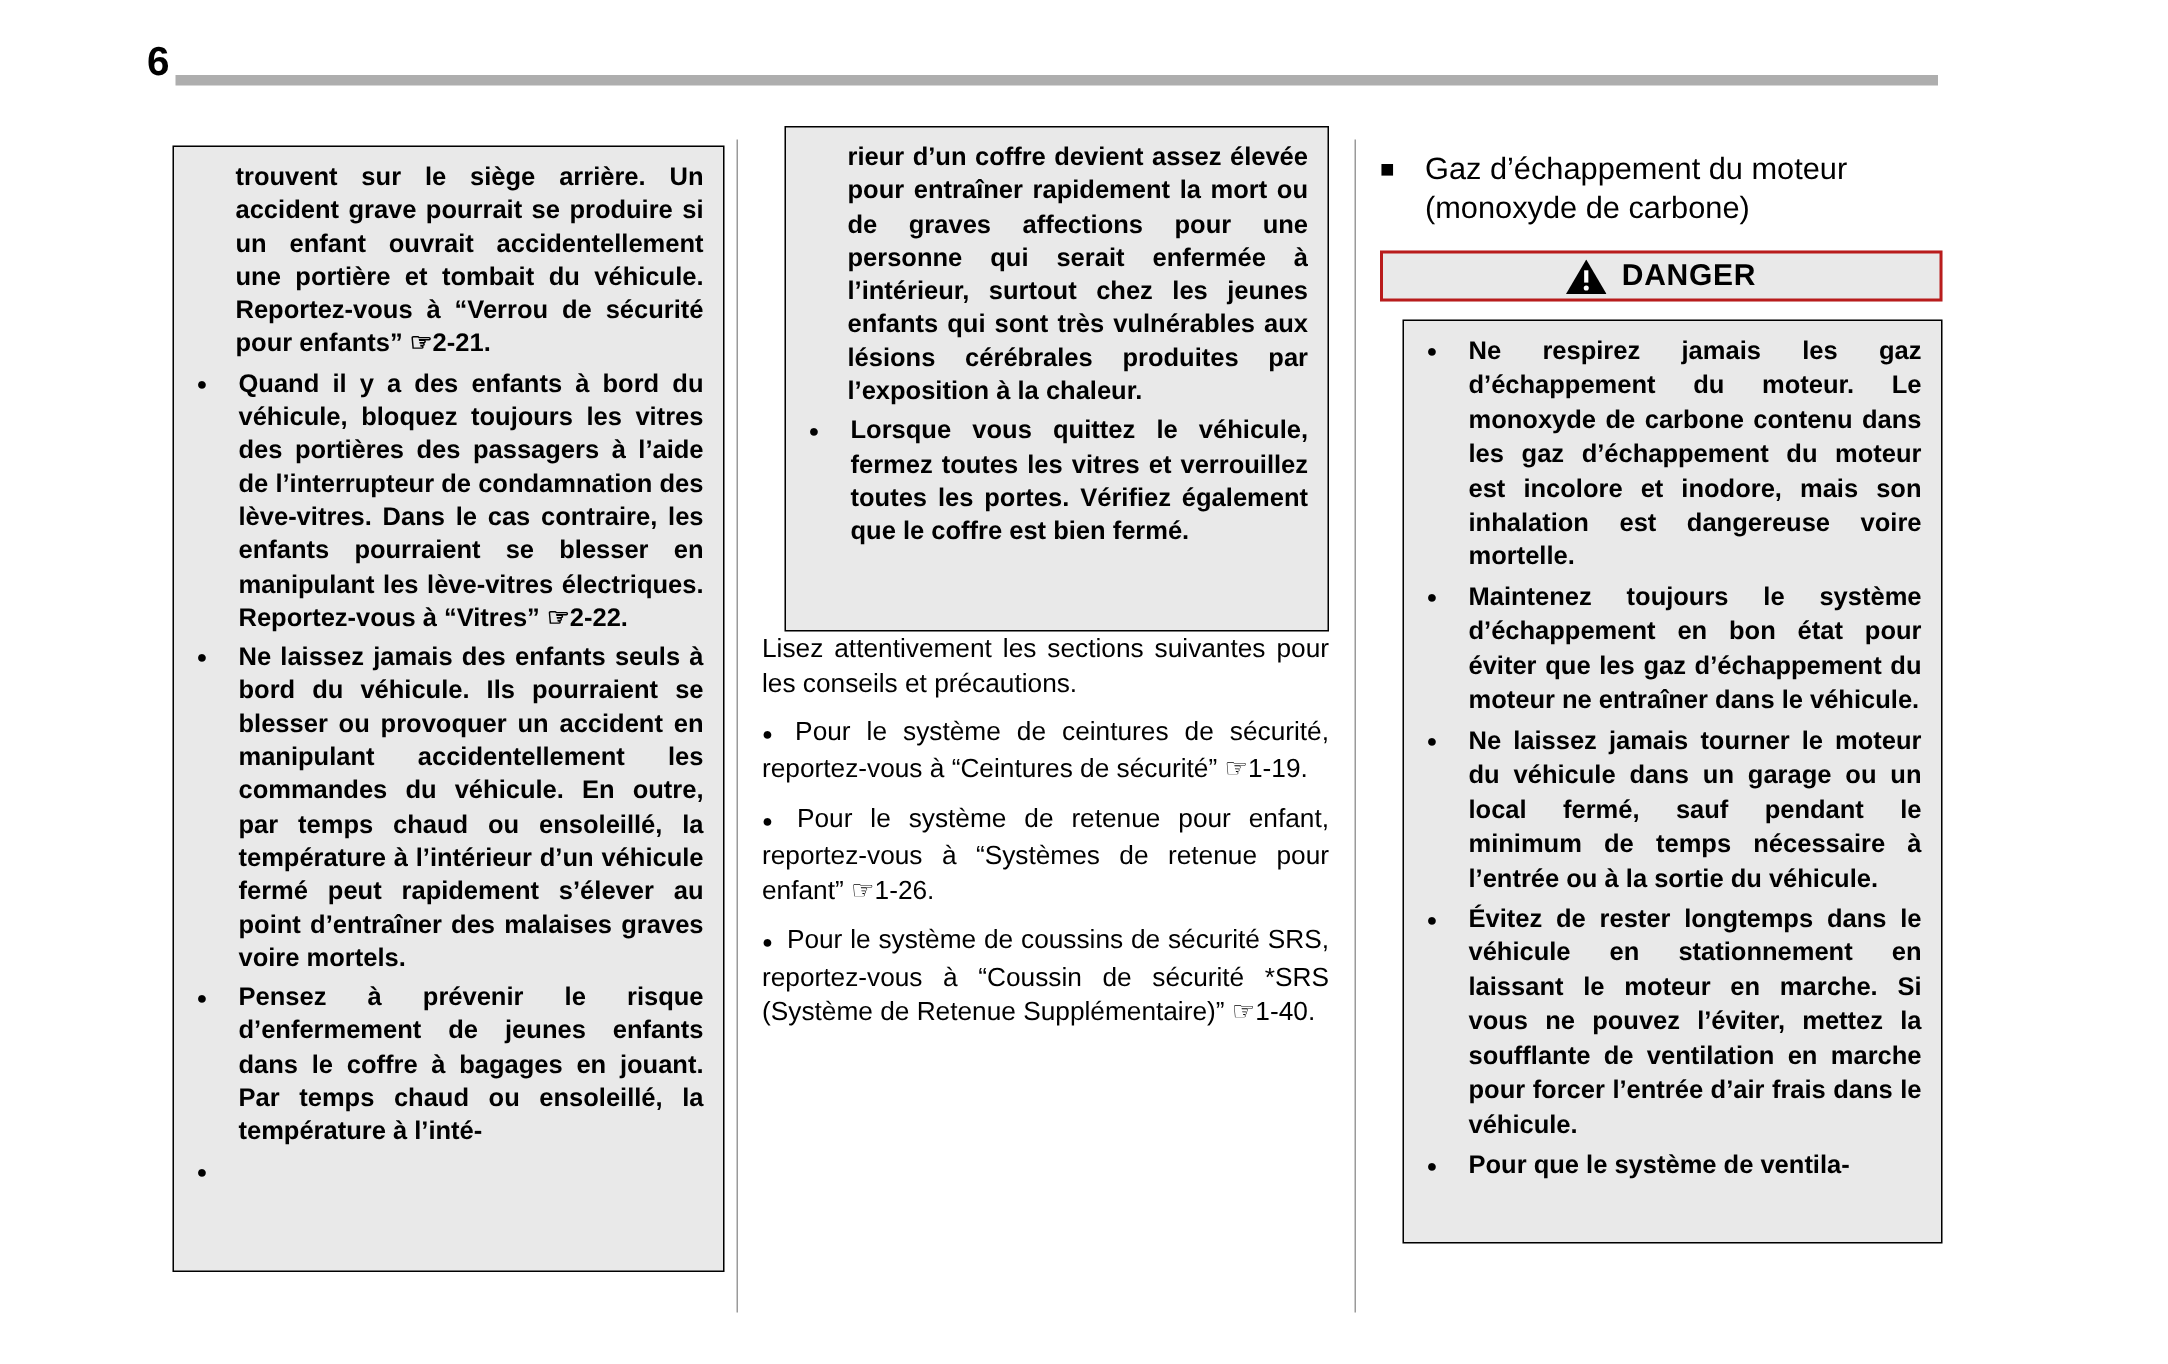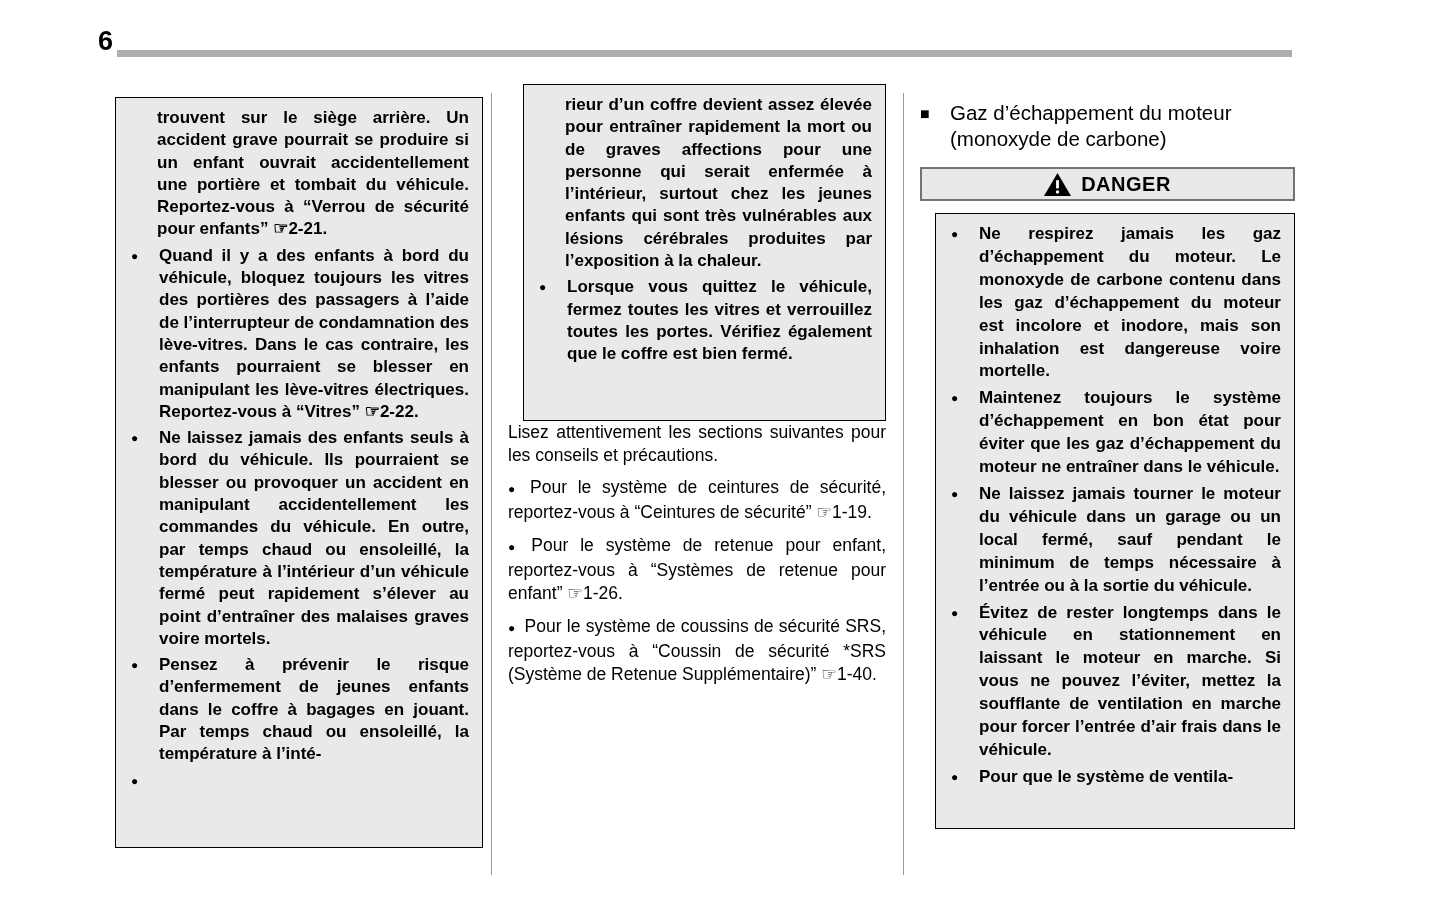--- a/index.html
+++ b/index.html
@@ -43,21 +43,21 @@
   .refs .intro{margin:0 0 9px 0;}
   .ref-item{margin:0 0 10px 0;}
   .dot-inline{font-size:12px;margin-right:9px;}
 
   .section-heading{display:flex;font-weight:bold;font-size:20.5px;line-height:26px;}
   .sq{flex:0 0 30px;font-size:16px;line-height:26px;padding-top:1px;}
   .heading-text{margin:0;font-size:inherit;line-height:inherit;font-weight:normal;}
 
   .danger-box{
     box-sizing:border-box;margin-top:15px;height:34px;
-    border:2px solid #737373;background:#e9e9e9;
+    border:2px solid #b91c1c;background:#e9e9e9;
     display:flex;align-items:center;justify-content:center;gap:10px;
   }
   .danger-label{font-size:20px;font-weight:bold;letter-spacing:0.5px;}
   .tri{display:flex;align-items:center;}
 </style>
 </head>
 <body>
 
 <span class="page-number">6</span>
 <div class="top-rule"></div>

